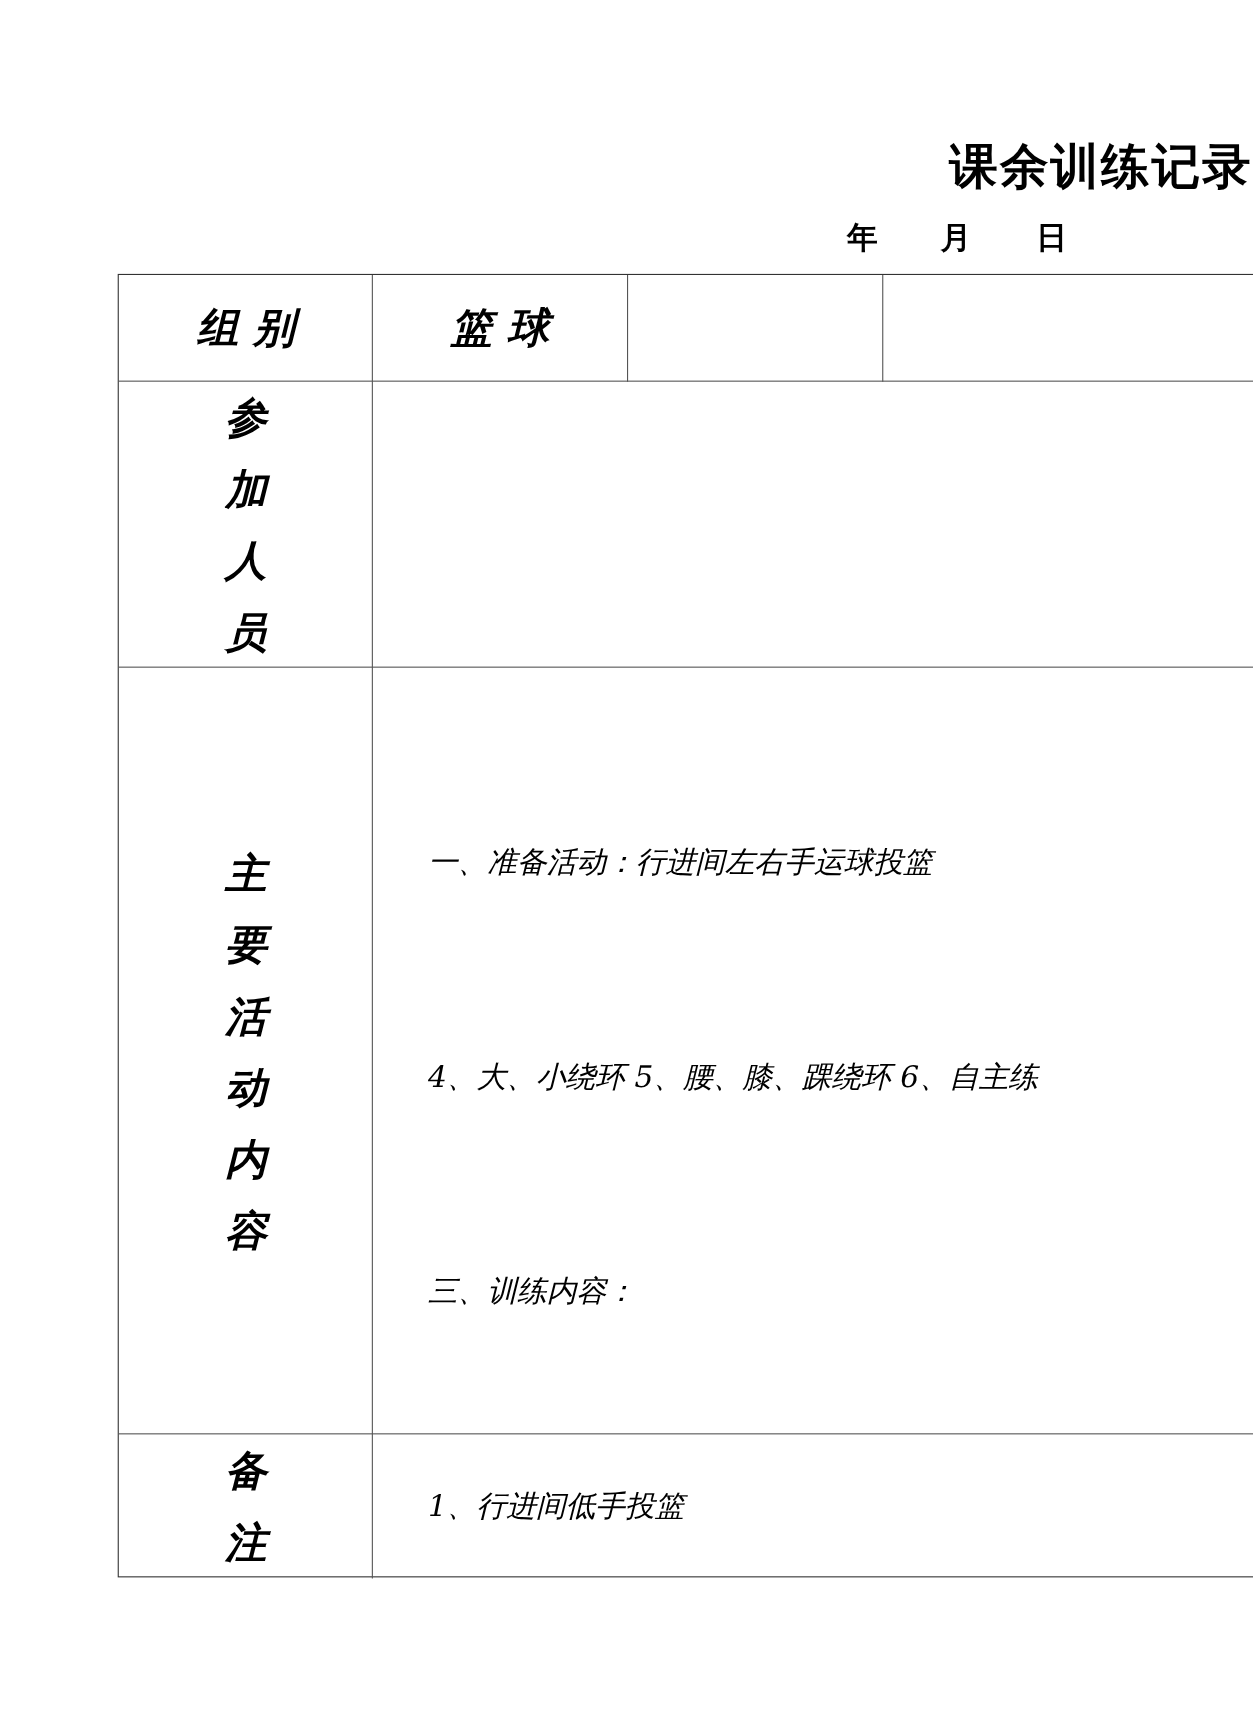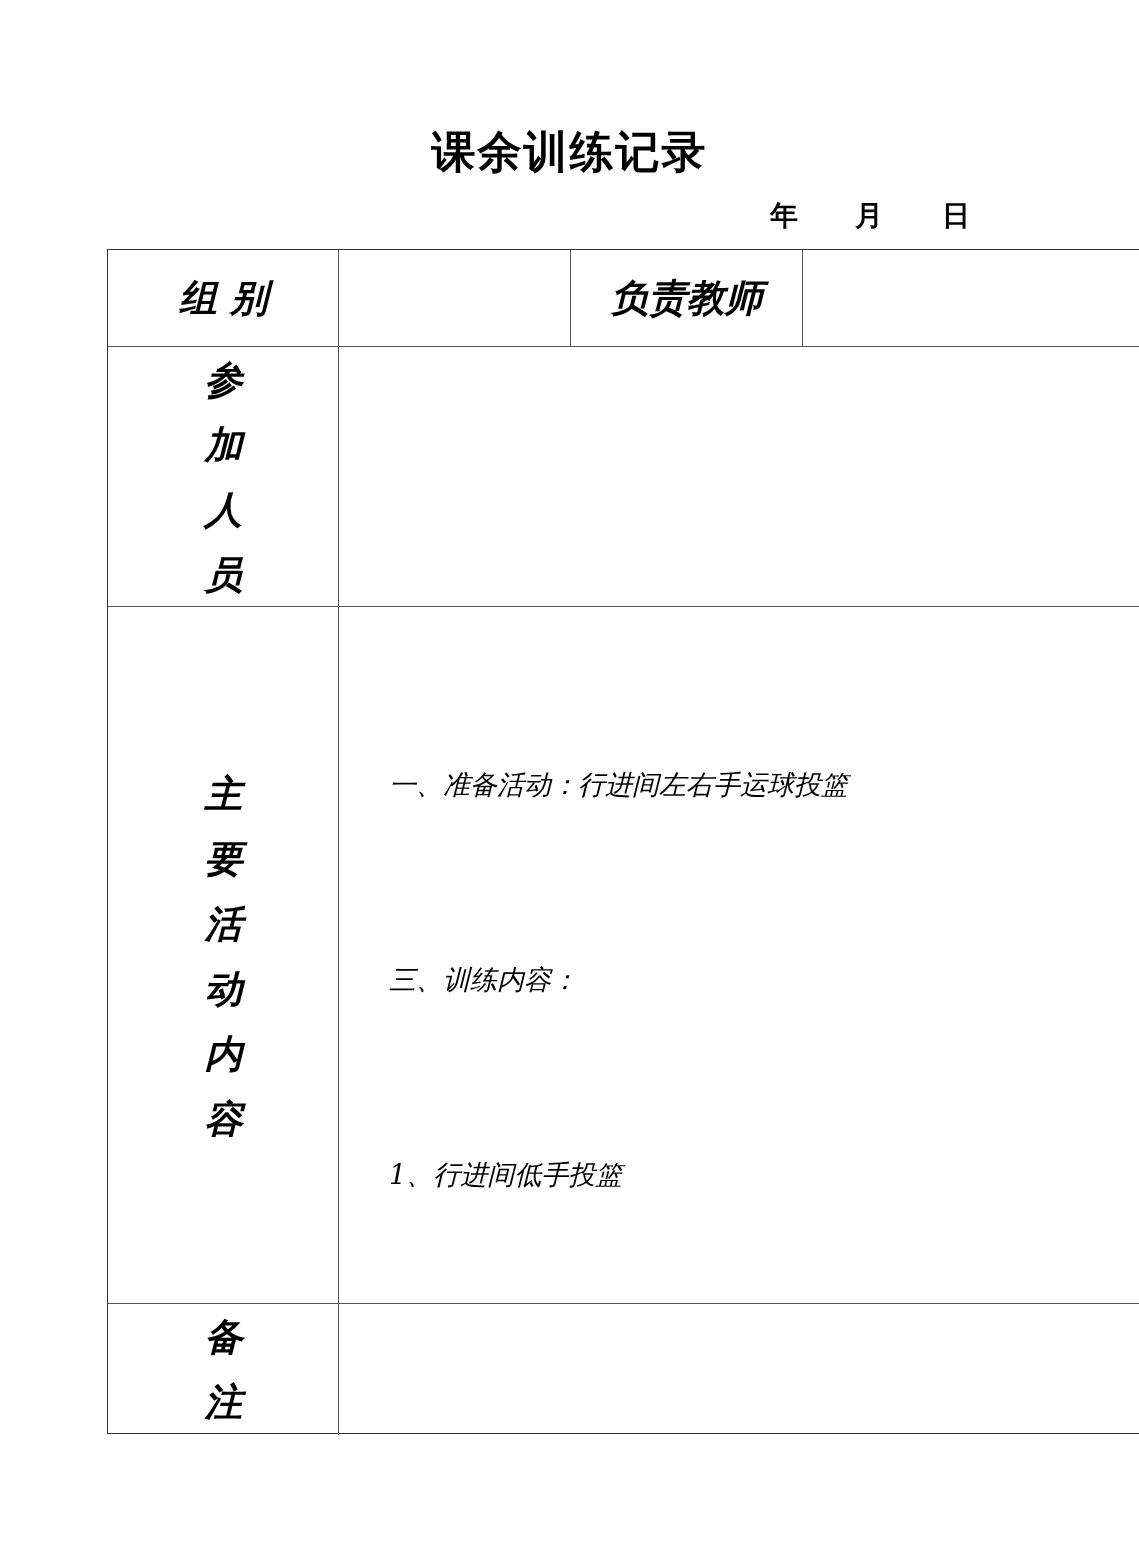--- a/index.html
+++ b/index.html
@@ -1,17 +1,17 @@
 <!DOCTYPE html>
 <html><head>
 <meta charset="utf-8">
 <style>
   html, body { margin:0; padding:0; background:#ffffff; }
   body { width:1139px; height:1559px; position:relative; overflow:hidden; color:#000; }
-  .title { position:absolute; left:0; width:1139px; top:122px; text-align:center;
+  .title { position:absolute; left:0; width:1139px; top:122px; text-align:right;
     font-family:"DejaVu Serif", serif; font-size:44px; font-weight:bold; letter-spacing:2px; line-height:60px; }
   .date { position:absolute; top:196px; font-family:"DejaVu Serif", serif; font-size:28px; font-weight:bold; line-height:40px; }
   .d-year { left:770px; } .d-month { left:855px; } .d-day { left:942px; }
 
   .tbl { position:absolute; left:107px; top:249px; width:1110px; height:1185px; border:1.5px solid #333; box-sizing:border-box;font-style:italic; }
   .hl { position:absolute; left:0; right:0; height:0; border-top:1.5px solid #555; }
   .vl { position:absolute; width:0; border-left:1.5px solid #555; }
 
   .hdr { position:absolute; top:0; height:97px; display:flex; align-items:center; justify-content:center;
     font-family:"DejaVu Serif", serif; font-size:38px; font-weight:bold; }
@@ -34,41 +34,42 @@
 
   <div class="hl" style="top:96px"></div>
   <div class="hl" style="top:356px"></div>
   <div class="hl" style="top:1053px"></div>
 
   <div class="vl" style="left:230px; top:0; height:1185px"></div>
   <div class="vl" style="left:462px; top:0; height:97px"></div>
   <div class="vl" style="left:694px; top:0; height:97px"></div>
 
   <div class="hdr" style="left:0; width:231px">组 别</div>
-  <div class="hdr" style="left:463px; width:231px">负责教师</div>
+  <div class="hdr" style="left:231px; width:231px">篮 球</div>
   <div class="hdr" style="left:695px; width:231px"></div>
 
   <div class="vlabel" style="top:97px; height:260px">
     <span>参</span>
     <span>加</span>
     <span>人</span>
     <span>员</span>
   </div>
   <div style="position:absolute; left:231px; top:97px; width:695px; height:259px"></div>
 
   <div class="vlabel" style="top:357px; height:697px">
     <span>主</span>
     <span>要</span>
     <span>活</span>
     <span>动</span>
     <span>内</span>
     <span>容</span>
   </div>
   <div class="content">
     <div>一、准备活动：行进间左右手运球投篮</div>
+    <div>4、大、小绕环 5、腰、膝、踝绕环 6、自主练</div>
     <div>三、训练内容：</div>
     <div>1、行进间低手投篮</div>
     
     
     
     
   </div>
 
   <div class="vlabel" style="top:1054px; height:130px">
     <span>备</span>

